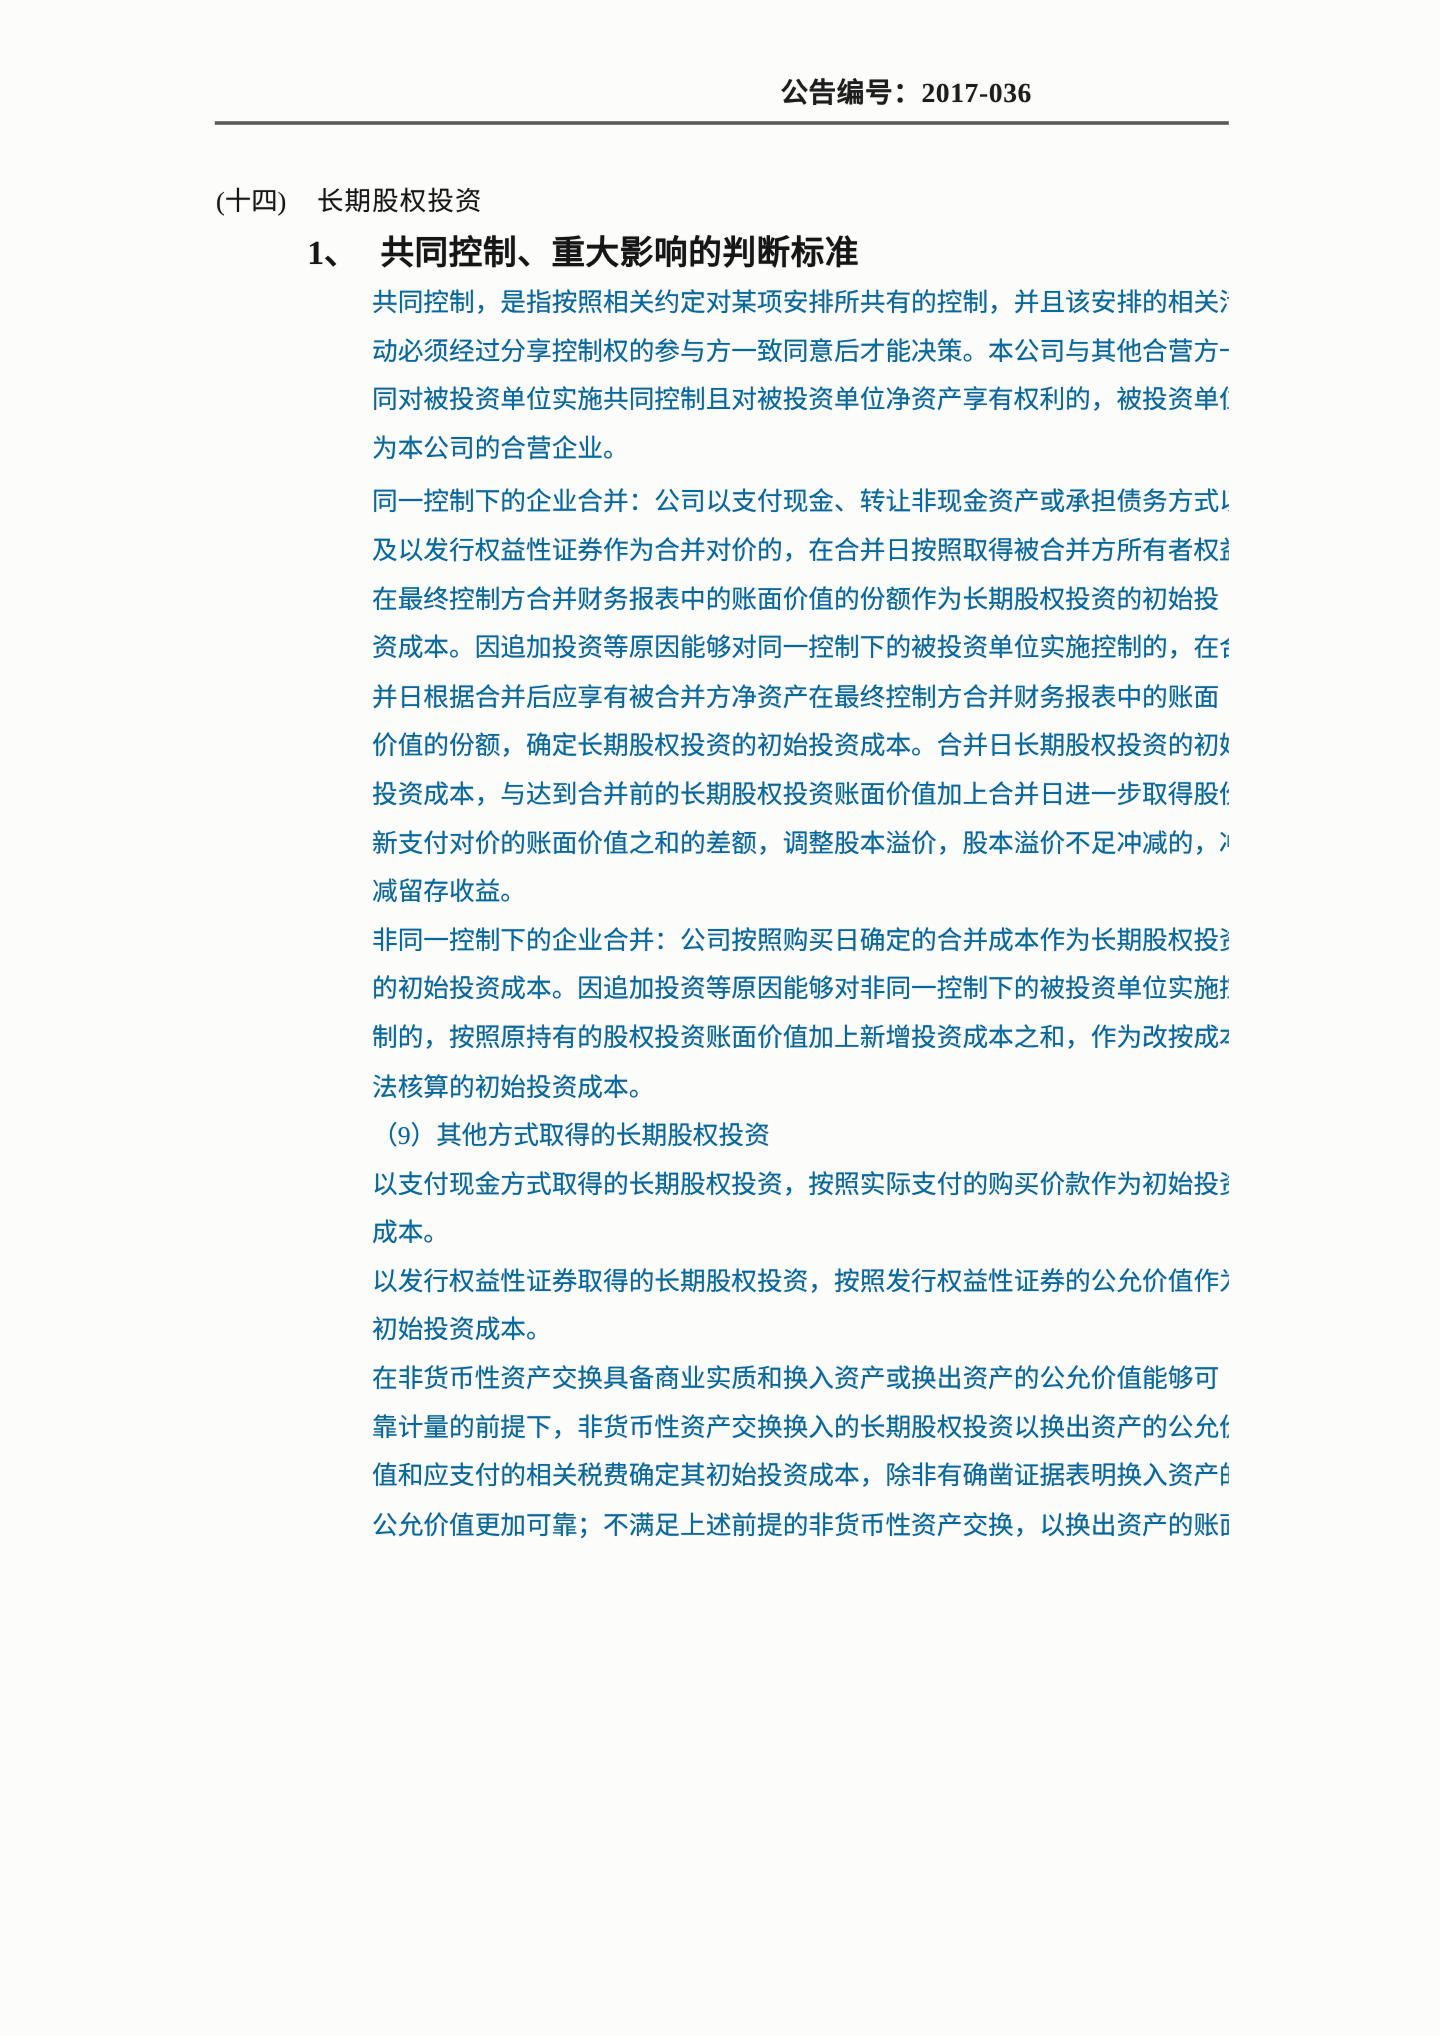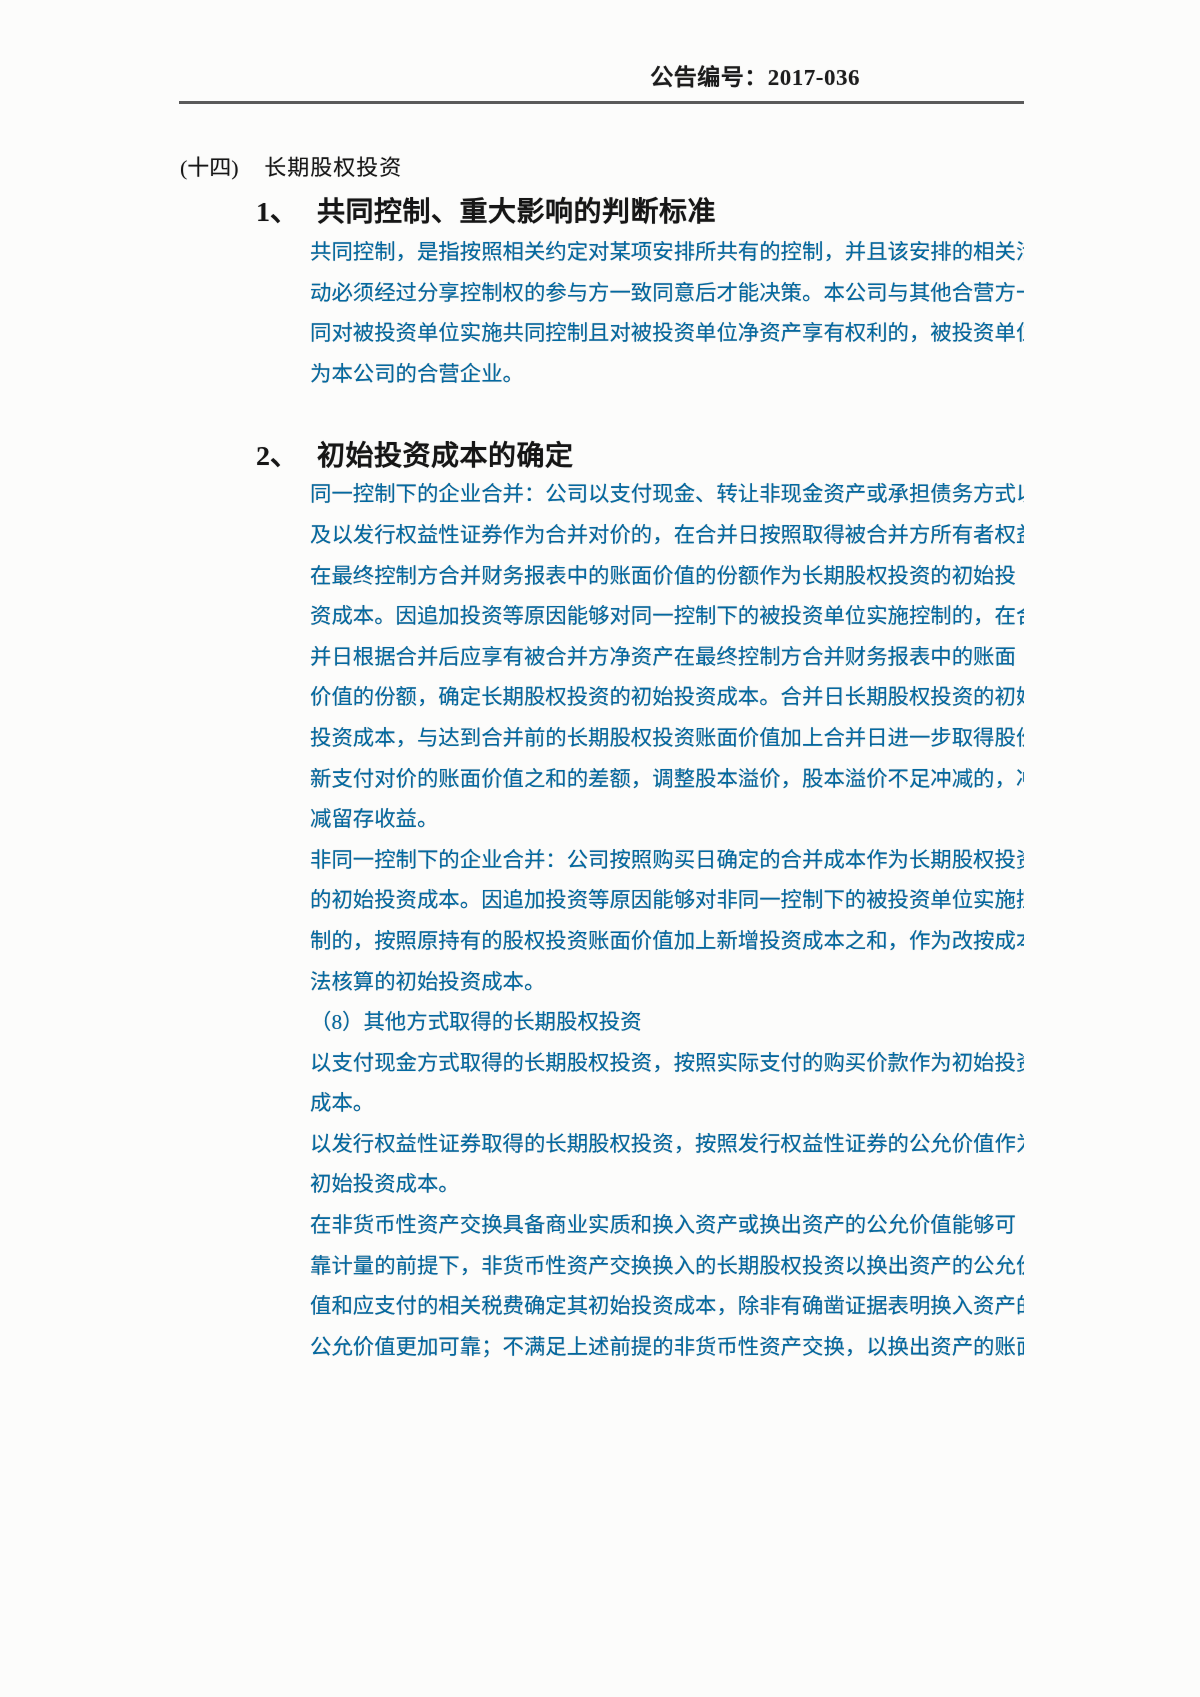--- a/index.html
+++ b/index.html
@@ -113,40 +113,36 @@
       <span class="sub-title">共同控制、重大影响的判断标准</span>
     </div>
 
     <div class="paras">
       <p class="body-para">共同控制，是指按照相关约定对某项安排所共有的控制，并且该安排的相关活
 动必须经过分享控制权的参与方一致同意后才能决策。本公司与其他合营方一
 同对被投资单位实施共同控制且对被投资单位净资产享有权利的，被投资单位
 为本公司的合营企业。</p>
     </div>
 
-    <div class="sub-row sub2">
-      <span class="sub-num">2、</span>
-      <span class="sub-title">初始投资成本的确定</span>
-    </div>
 
     <div class="paras paras2">
       <p class="body-para">同一控制下的企业合并：公司以支付现金、转让非现金资产或承担债务方式以
 及以发行权益性证券作为合并对价的，在合并日按照取得被合并方所有者权益
 在最终控制方合并财务报表中的账面价值的份额作为长期股权投资的初始投
 资成本。因追加投资等原因能够对同一控制下的被投资单位实施控制的，在合
 并日根据合并后应享有被合并方净资产在最终控制方合并财务报表中的账面
 价值的份额，确定长期股权投资的初始投资成本。合并日长期股权投资的初始
 投资成本，与达到合并前的长期股权投资账面价值加上合并日进一步取得股份
 新支付对价的账面价值之和的差额，调整股本溢价，股本溢价不足冲减的，冲
 减留存收益。</p>
       <p class="body-para">非同一控制下的企业合并：公司按照购买日确定的合并成本作为长期股权投资
 的初始投资成本。因追加投资等原因能够对非同一控制下的被投资单位实施控
 制的，按照原持有的股权投资账面价值加上新增投资成本之和，作为改按成本
 法核算的初始投资成本。</p>
-      <p class="body-para">（8）其他方式取得的长期股权投资</p>
+      <p class="body-para">（9）其他方式取得的长期股权投资</p>
       <p class="body-para">以支付现金方式取得的长期股权投资，按照实际支付的购买价款作为初始投资
 成本。</p>
       <p class="body-para">以发行权益性证券取得的长期股权投资，按照发行权益性证券的公允价值作为
 初始投资成本。</p>
       <p class="body-para">在非货币性资产交换具备商业实质和换入资产或换出资产的公允价值能够可
 靠计量的前提下，非货币性资产交换换入的长期股权投资以换出资产的公允价
 值和应支付的相关税费确定其初始投资成本，除非有确凿证据表明换入资产的
 公允价值更加可靠；不满足上述前提的非货币性资产交换，以换出资产的账面</p>
     </div>
 

